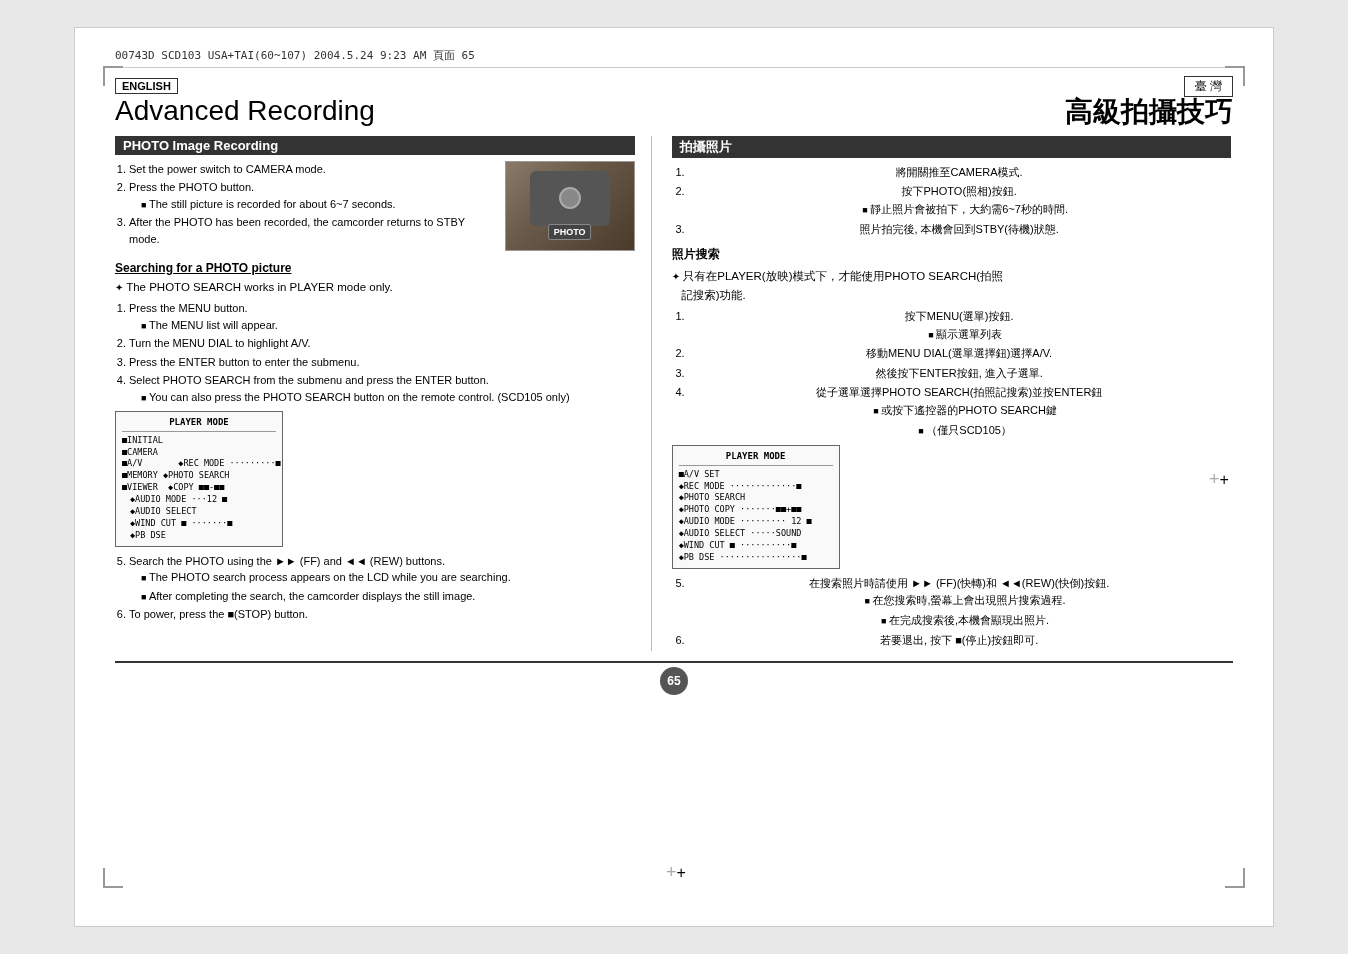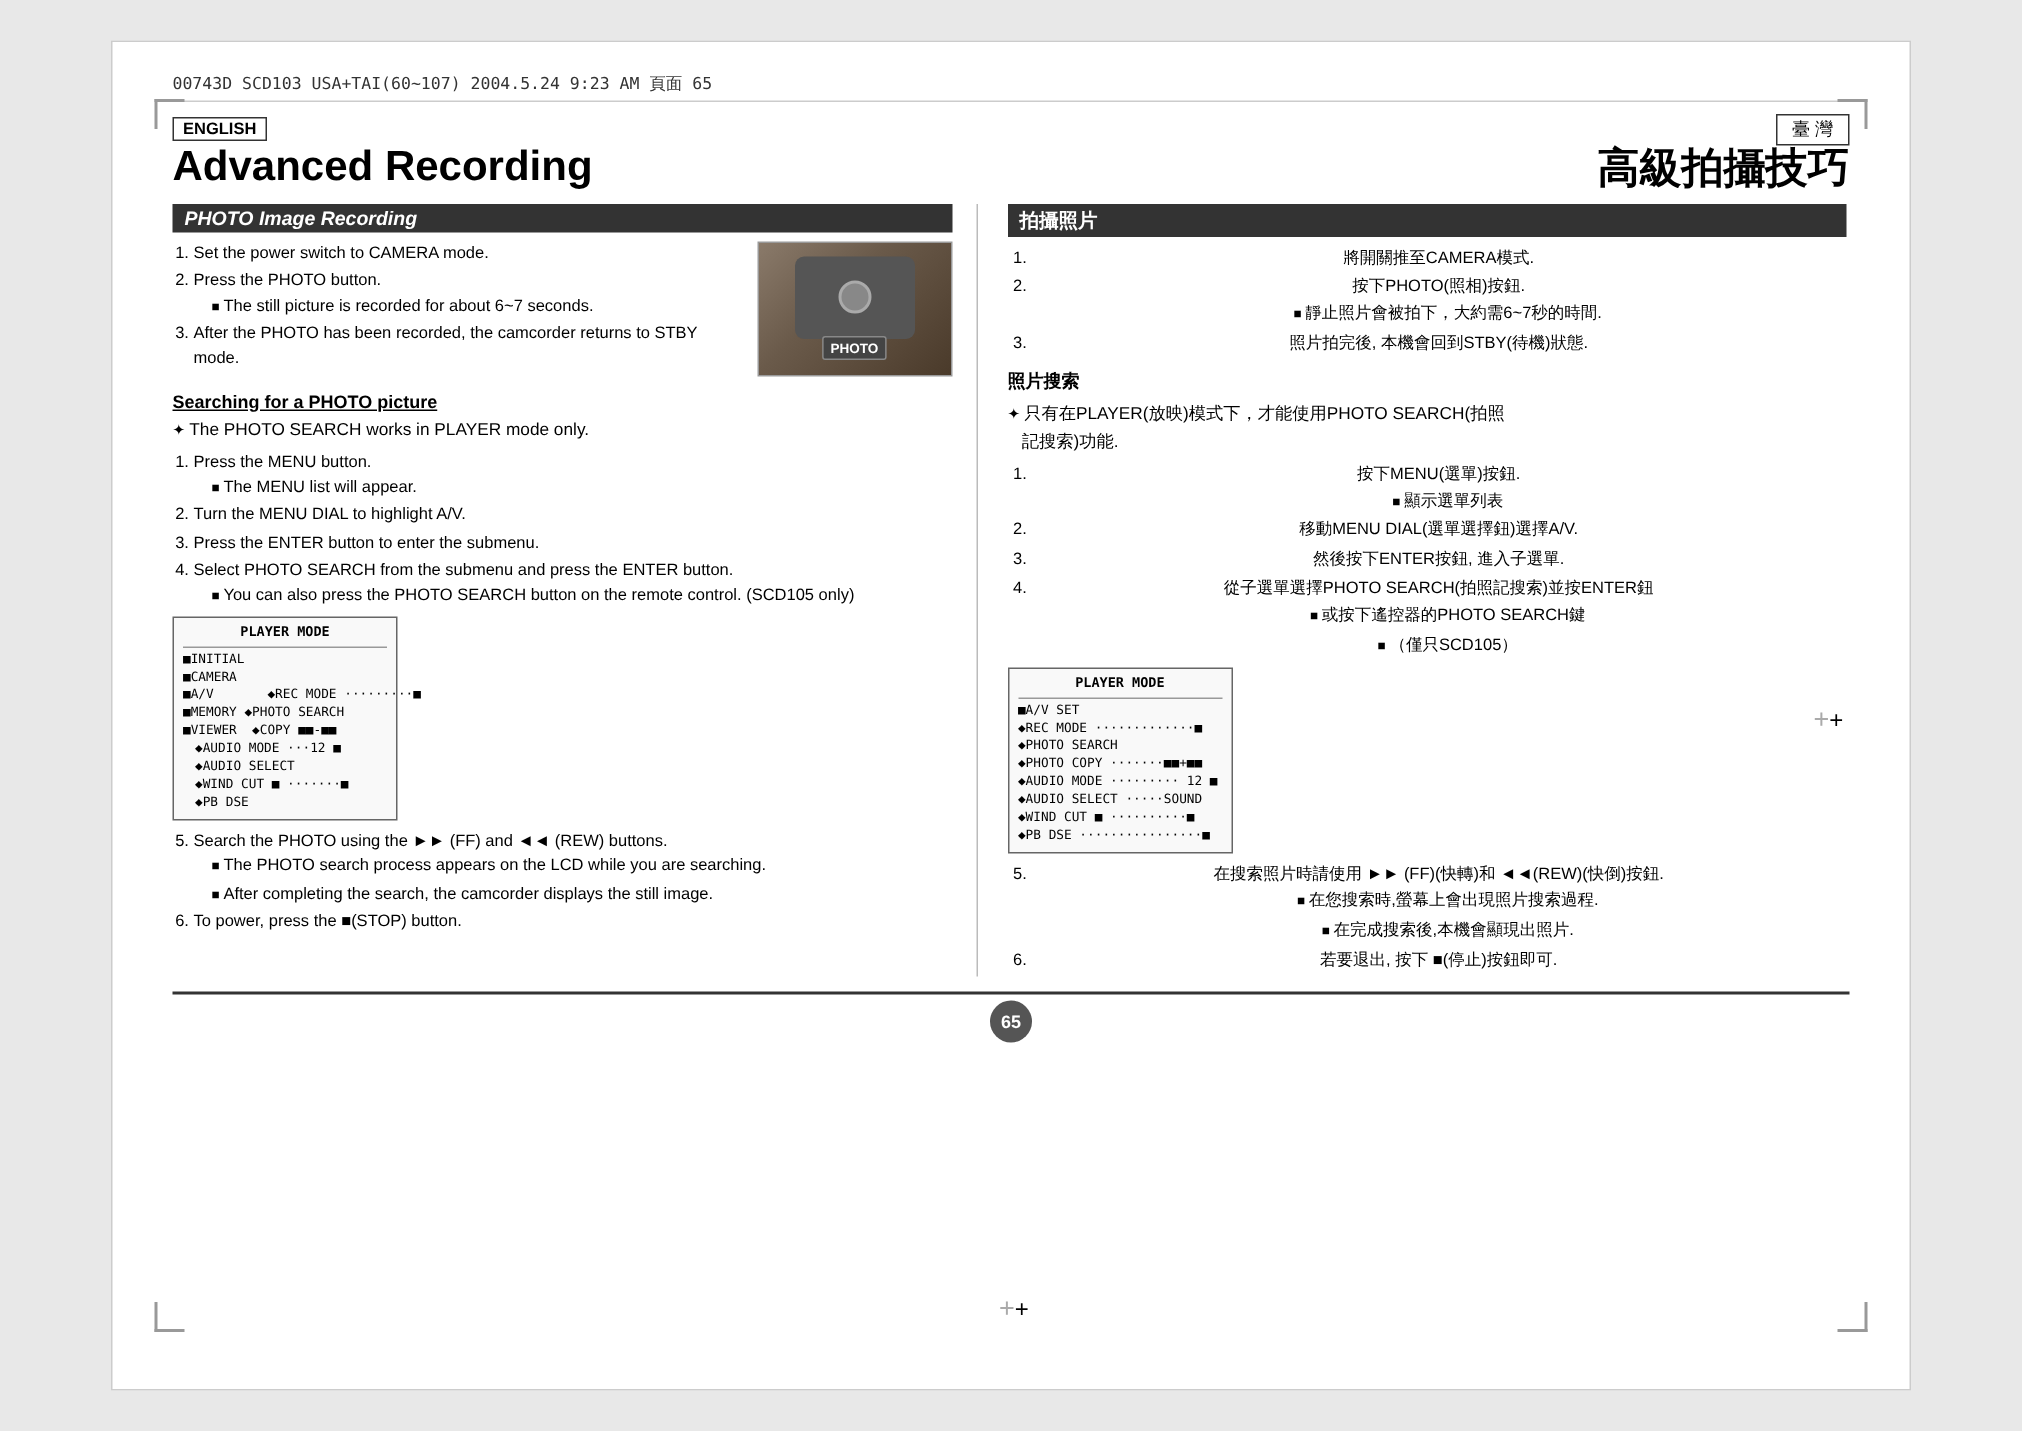--- a/index.html
+++ b/index.html
@@ -96,40 +96,39 @@
     }
     .taiwan-badge {
       border: 1px solid #333;
       padding: 1px 10px;
       font-size: 12px;
       font-weight: normal;
       display: inline-block;
     }
     .main-title-en {
       font-size: 28px;
-      font-weight: bold;
+      font-weight: normal;
       color: #000;
       line-height: 1.1;
     }
     .main-title-zh {
       font-size: 28px;
       font-weight: bold;
       color: #000;
       line-height: 1.1;
     }
     .title-row {
       display: flex;
       justify-content: space-between;
       align-items: flex-start;
       margin-bottom: 8px;
     }
     .section-header {
       background: #333;
       color: #fff;
-      font-style: italic;
       font-weight: bold;
       font-size: 13px;
       padding: 2px 8px;
       margin-bottom: 6px;
     }
     .section-header-zh {
       background: #333;
       color: #fff;
       font-weight: bold;
       font-size: 13px;
@@ -225,21 +224,21 @@
     .steps-list ul li::before {
       content: '■ ';
       font-size: 9px;
     }
     .menu-box {
       border: 1px solid #666;
       background: #f9f9f9;
       font-size: 8.5px;
       font-family: monospace;
       padding: 4px 6px;
-      width: 150px;
+      width: 168px;
       margin: 6px 0;
       line-height: 1.4;
     }
     .menu-box-title {
       text-align: center;
       font-size: 9px;
       font-weight: bold;
       border-bottom: 1px solid #999;
       margin-bottom: 3px;
       padding-bottom: 2px;

